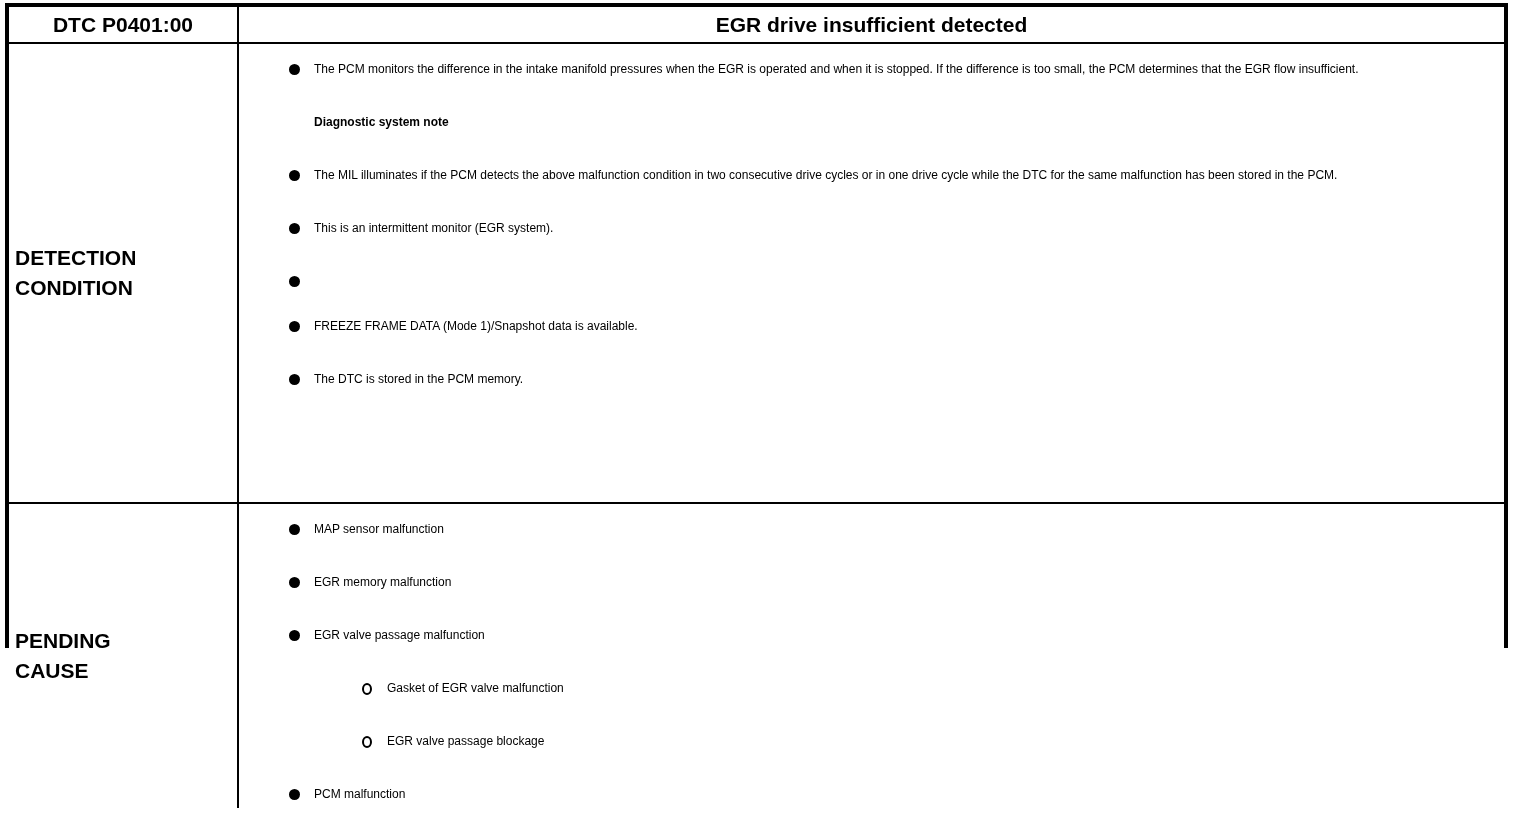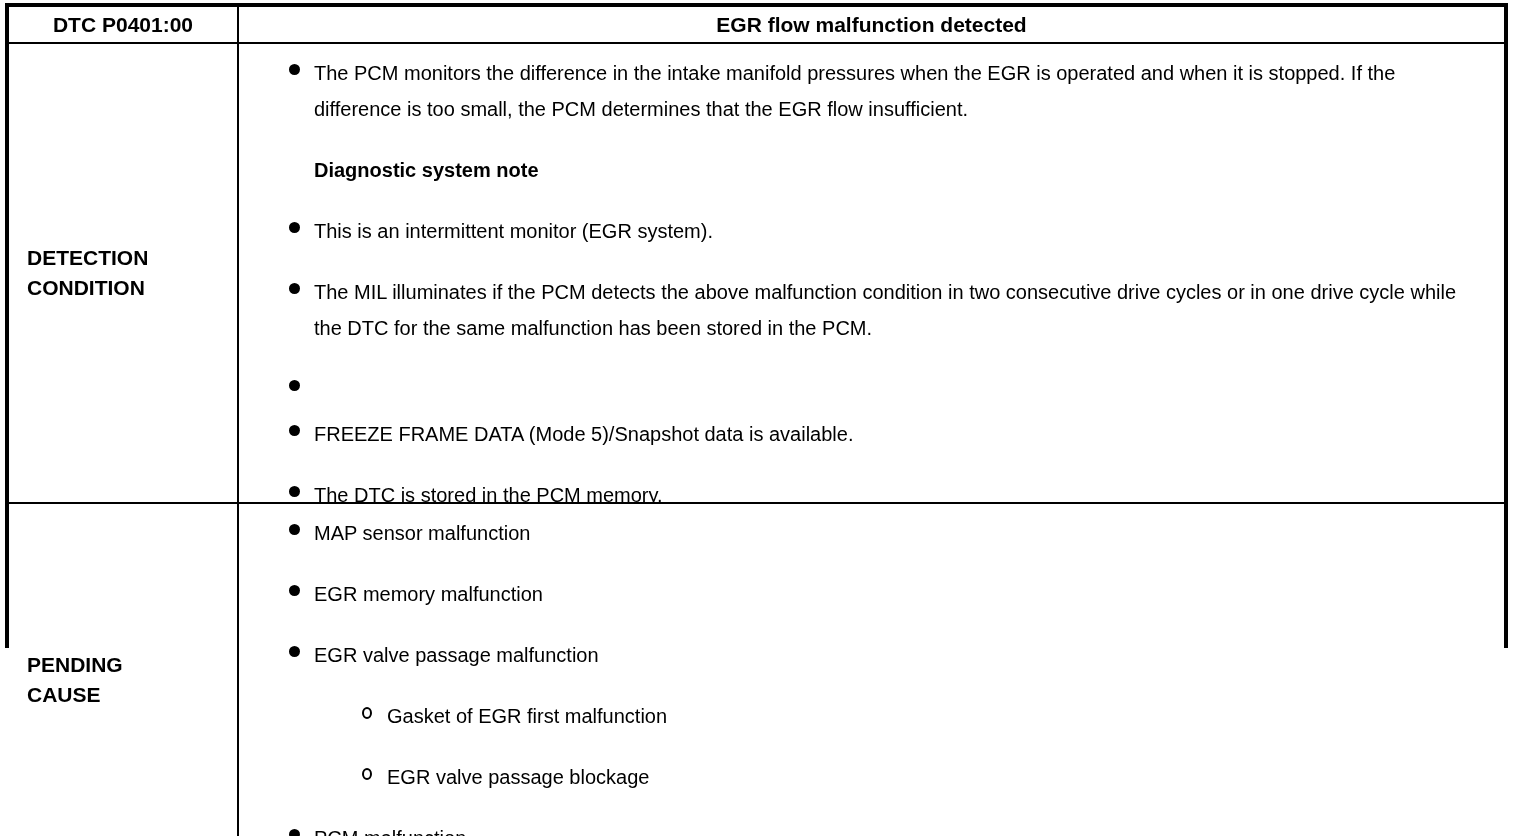--- a/index.html
+++ b/index.html
@@ -26,40 +26,41 @@
 
   
   .hdr {
     display: flex; align-items: center; justify-content: center;
     font-weight: bold; font-size: 21px;
   }
 
   
   .label-cell {
     display: flex; align-items: center;
-    padding-left: 18px;
+    padding-left: 6px;
   }
   .label-cell .label-text {
     font-weight: bold; font-size: 21px; line-height: 30px;
     width: 135px; 
   }
 
   
   .content-cell { padding-top: 11px; }
   .item { display: flex; margin-bottom: 25px; }
   .item:last-child { margin-bottom: 0; }
   .marker {
     flex: 0 0 25px;
     margin-left: 50px;
     padding-top: 9px;
   }
   .item.sub .marker { margin-left: 123px; }
   .item .text {
-    font-size: 20px; line-height: 36px;
+    font-size: 12px; line-height: 28px;
     max-width: 1165px;
+    text-align: right;
   }
   .item.note { margin-left: 75px; }
   .item.note .text { font-weight: bold; }
 
   .dot {
     display: block;
     width: 11px; height: 11px;
     background: #000000;
     border-radius: 50%;
   }
@@ -73,21 +74,21 @@
 </style>
 </head>
 <body>
 
 <div class="doc-table">
 
   <div class="cell col-left row-top hdr">
     <span>DTC P0401:00</span>
   </div>
   <div class="cell row-top hdr">
-    <span>EGR flow malfunction detected</span>
+    <span>EGR drive insufficient detected</span>
   </div>
 
   <div class="cell col-left row-mid label-cell">
     <span class="label-text">DETECTION CONDITION</span>
   </div>
   <div class="cell row-mid content-cell">
 
     <div class="item">
       <span class="marker">
           <span class="dot"></span>
@@ -96,41 +97,41 @@
     </div>
 
     <div class="item note">
       <span class="text">Diagnostic system note</span>
     </div>
 
     <div class="item">
       <span class="marker">
           <span class="dot"></span>
         </span>
-      <span class="text">This is an intermittent monitor (EGR system).</span>
+      <span class="text">The MIL illuminates if the PCM detects the above malfunction condition in two consecutive drive cycles or in one drive cycle while the DTC for the same malfunction has been stored in the PCM.</span>
     </div>
 
     <div class="item">
       <span class="marker">
           <span class="dot"></span>
         </span>
-      <span class="text">The MIL illuminates if the PCM detects the above malfunction condition in two consecutive drive cycles or in one drive cycle while the DTC for the same malfunction has been stored in the PCM.</span>
+      <span class="text">This is an intermittent monitor (EGR system).</span>
     </div>
 
     <div class="item">
       <span class="marker">
           <span class="dot"></span>
         </span>
     </div>
 
     <div class="item">
       <span class="marker">
           <span class="dot"></span>
         </span>
-      <span class="text">FREEZE FRAME DATA (Mode 5)/Snapshot data is available.</span>
+      <span class="text">FREEZE FRAME DATA (Mode 1)/Snapshot data is available.</span>
     </div>
 
     <div class="item">
       <span class="marker">
           <span class="dot"></span>
         </span>
       <span class="text">The DTC is stored in the PCM memory.</span>
     </div>
 
   </div>
@@ -158,21 +159,21 @@
       <span class="marker">
           <span class="dot"></span>
         </span>
       <span class="text">EGR valve passage malfunction</span>
     </div>
 
     <div class="item sub">
       <span class="marker">
           <span class="ring"></span>
         </span>
-      <span class="text">Gasket of EGR first malfunction</span>
+      <span class="text">Gasket of EGR valve malfunction</span>
     </div>
 
     <div class="item sub">
       <span class="marker">
           <span class="ring"></span>
         </span>
       <span class="text">EGR valve passage blockage</span>
     </div>
 
     <div class="item">

